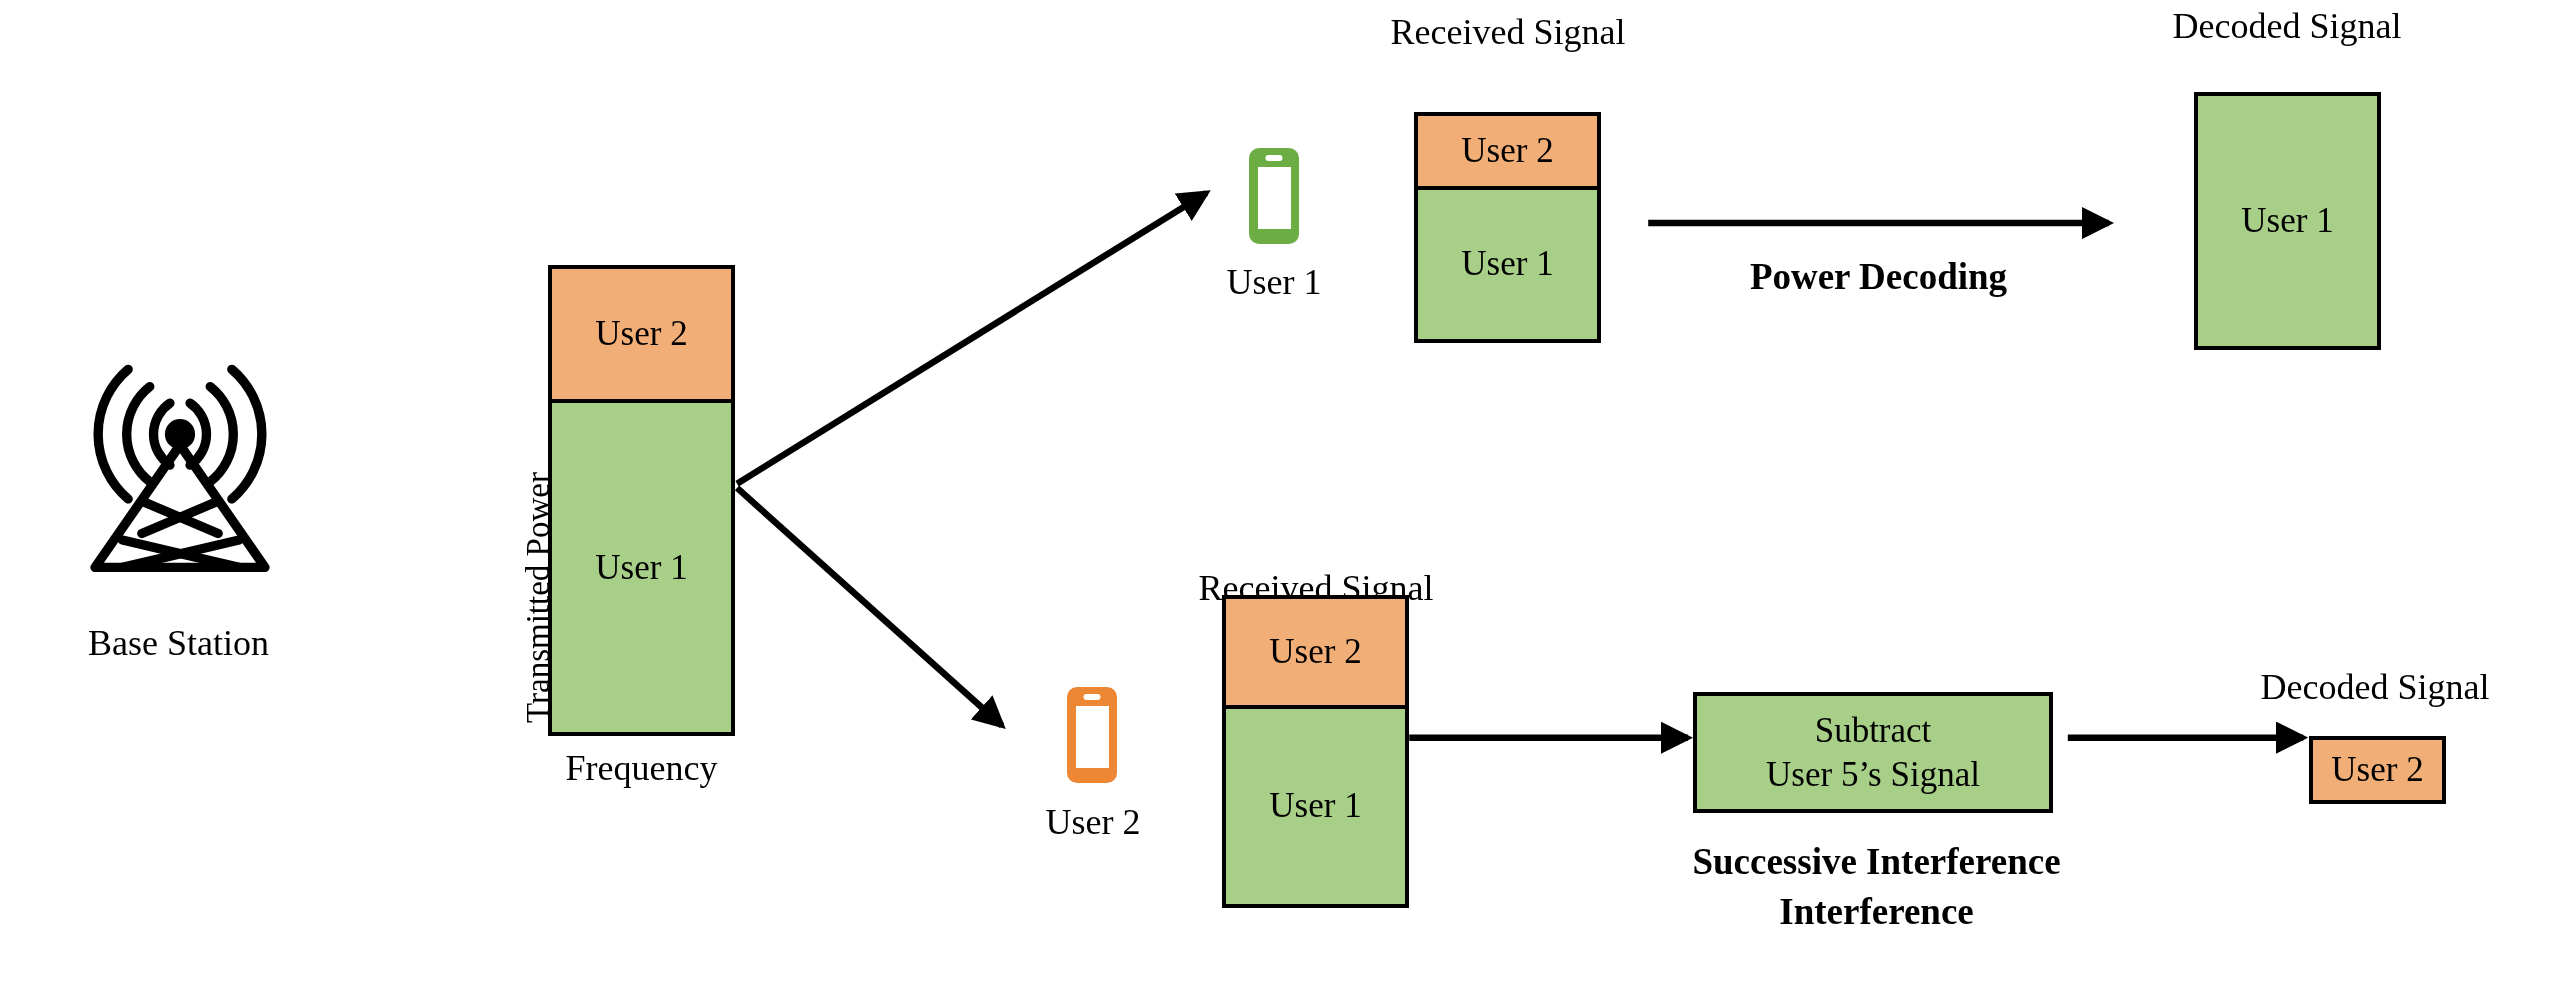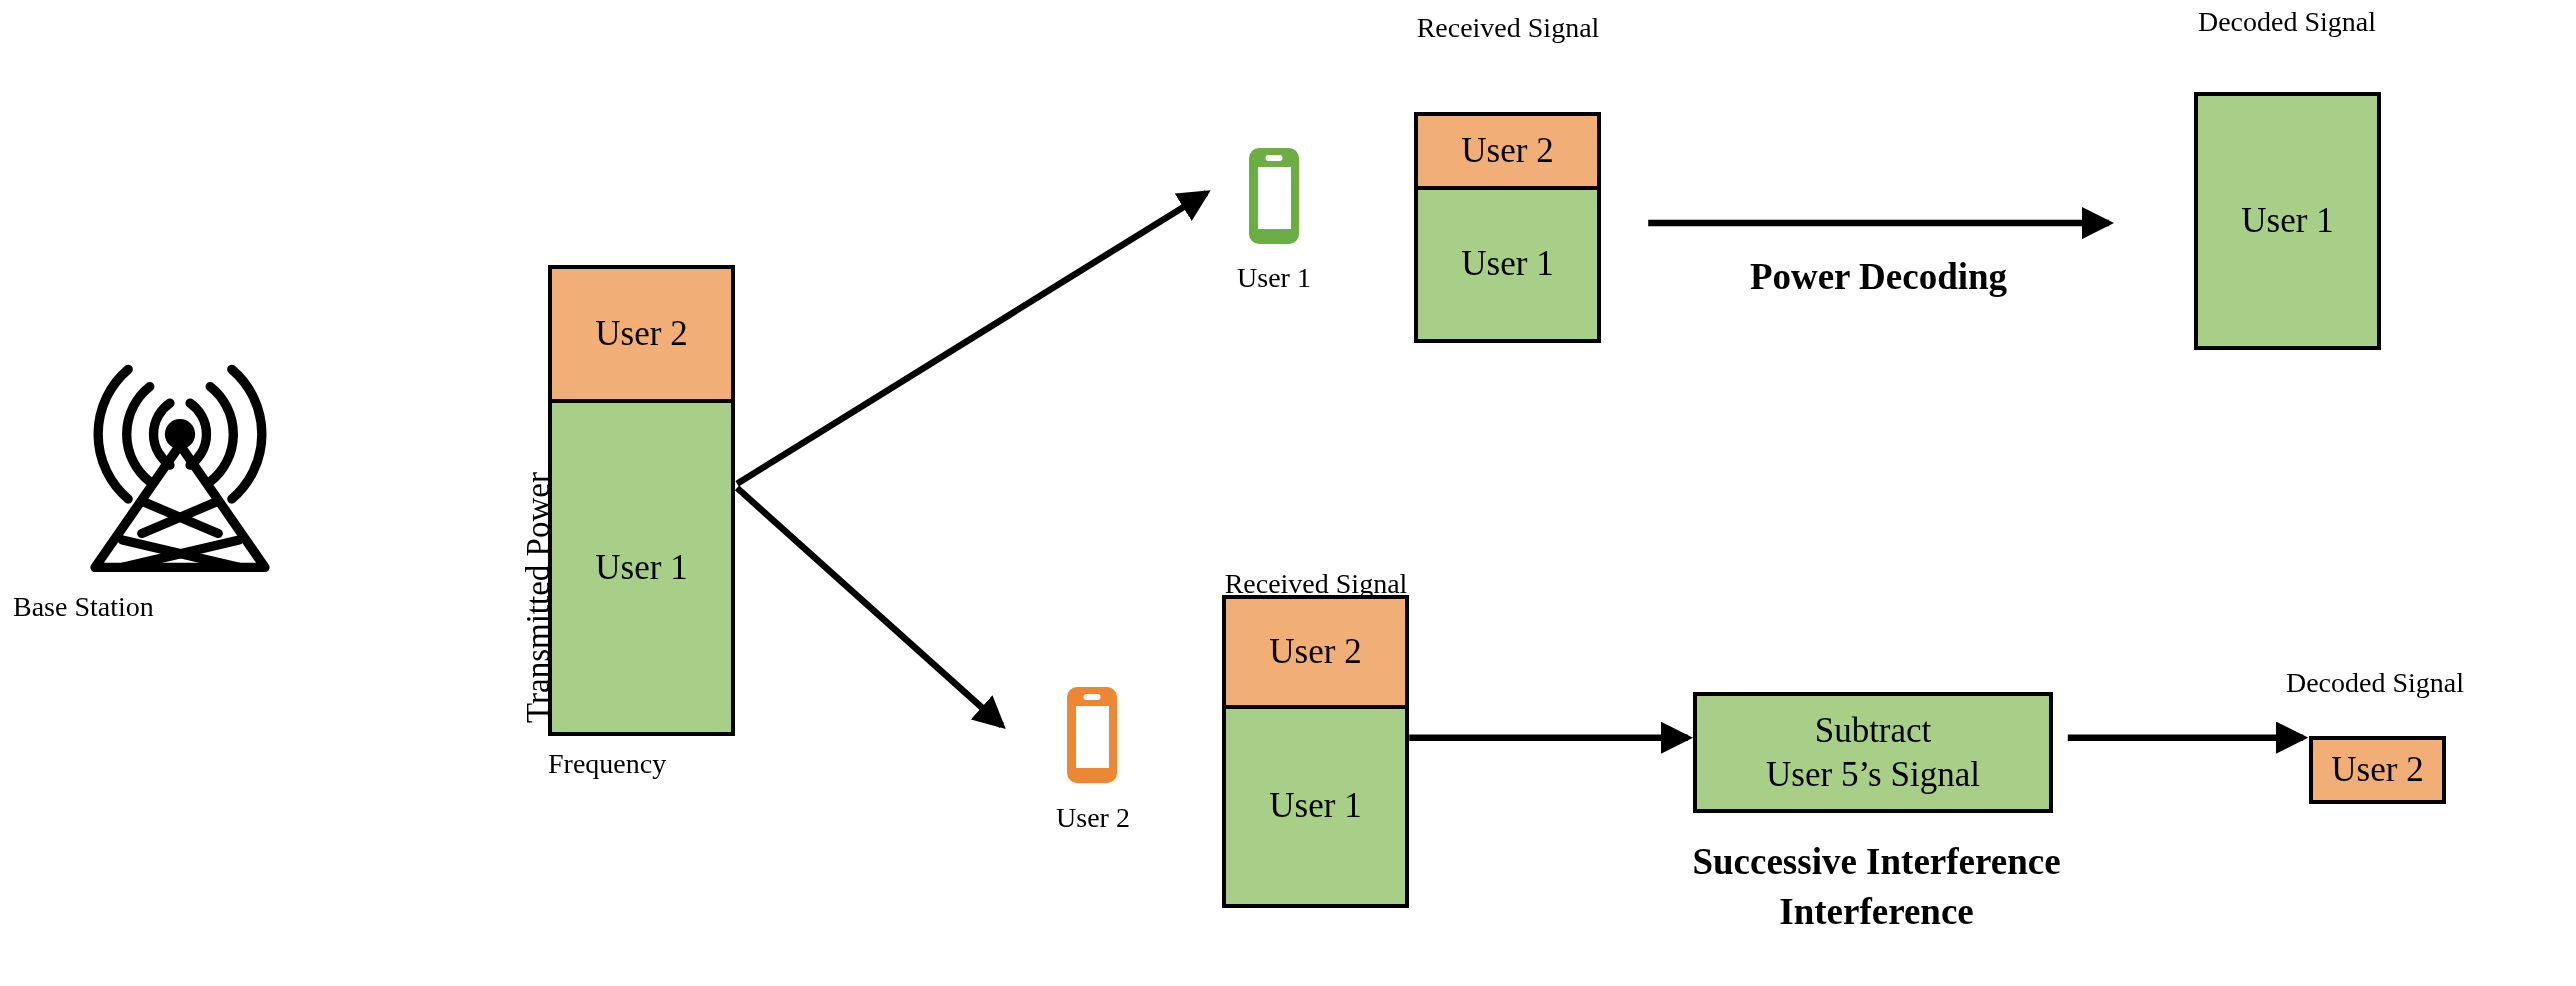--- a/index.html
+++ b/index.html
@@ -16,21 +16,21 @@
     width: 2576px;
     height: 986px;
     background: #ffffff;
     overflow: hidden;
   }
   .abs { position: absolute; }
 
   
   .label {
     font-family: "Liberation Serif", "DejaVu Serif", serif;
-    font-size: 28px;
+    font-size: 36px;
     line-height: 1.1;
     color: #000;
     white-space: nowrap;
   }
   .label-bold {
     font-family: "Liberation Serif", "DejaVu Serif", serif;
     font-weight: bold;
     font-size: 37px;
     line-height: 1.15;
     color: #000;
@@ -132,35 +132,35 @@
       </g>
       <circle cx="190" cy="153" r="21" fill="#000"></circle>
       <g fill="none" stroke="#000" stroke-width="13" stroke-linejoin="round" stroke-linecap="round">
         <path d="M 190 168 L 72 338 L 308 338 Z"></path>
         <path d="M 137 246 L 243 291"></path>
         <path d="M 243 246 L 137 291"></path>
         <path d="M 110 300 L 272 338"></path>
         <path d="M 272 300 L 110 338"></path>
       </g>
     </svg>
-    <div class="label abs" style="left:-30px; top:268px; width:331px; ">Base Station</div>
+    <div class="label abs" style="left:-30px; top:300px; width:331px; text-align:center;">Base Station</div>
   </div>
 
   <div class="axis-label-y abs" style="left:520px; top:723px;">Transmitted Power</div>
 
   <div class="bar-stack" style="left:548px; top:265px; width:187px; height:471px;">
     <div class="bar-seg divider" style="height:29%; background:#F2AE77;">
       <span>User 2</span>
     </div>
     <div class="bar-seg" style="height:71%; background:#A7CF88;">
       <span>User 1</span>
     </div>
   </div>
 
-  <div class="label abs" style="left:548px; top:749px; width:187px; text-align:left;">Frequency</div>
+  <div class="label abs" style="left:548px; top:749px; width:187px; text-align:center;">Frequency</div>
 
   <svg class="overlay" viewBox="0 0 3579 1370" width="2576" height="986">
     <defs>
       <marker id="arrowhead" markerWidth="5" markerHeight="5" refX="4.2" refY="2.5" orient="auto" markerUnits="strokeWidth">
         <path d="M 0 0 L 5 2.5 L 0 5 z" fill="#000"></path>
       </marker>
     </defs>
 
     <line x1="1024" y1="672" x2="1676" y2="268" stroke="#000" stroke-width="9" marker-end="url(#arrowhead)"></line>
 

